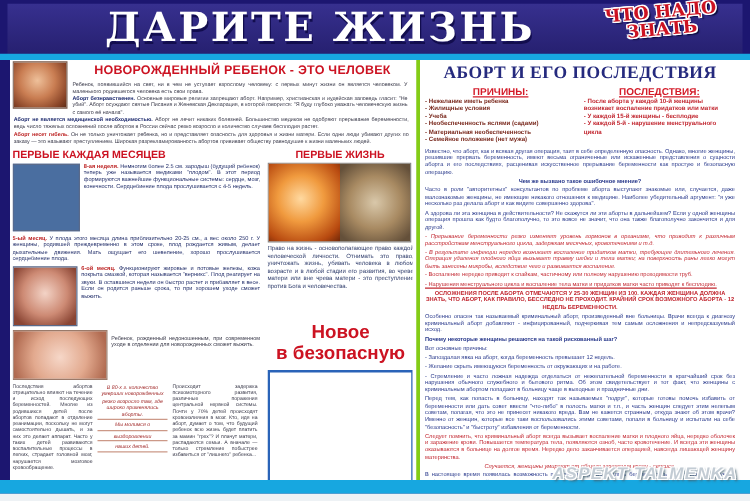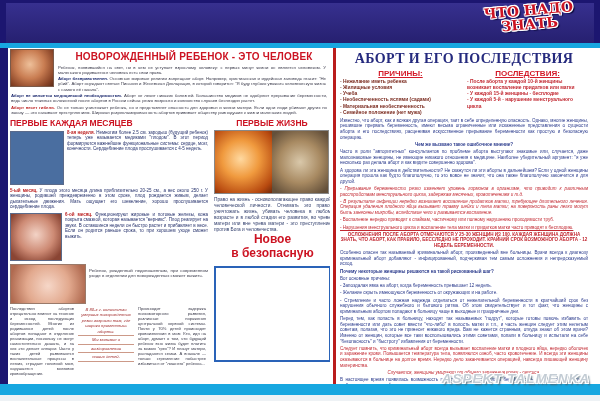--- a/index.html
+++ b/index.html
@@ -63,25 +63,25 @@
             text-align:center;}
   .note-box .nl{border-bottom:1px solid #c98;padding:1px 0;}
   
   .mid-col{position:absolute;left:204px;top:82px;width:117px;height:254px;overflow:hidden;}
   .choose-photo{width:113px;height:62px;border:1px solid #888;display:flex;}
   .choose-photo .half1{width:50%;
         background:radial-gradient(circle at 45% 45%,#ffd9a0 0%,#f09a3e 40%,#b84a10 80%,#702708 100%);}
   .choose-photo .half2{width:50%;
         background:radial-gradient(circle at 50% 50%,#d9c8aa 0%,#a88a62 50%,#64503a 90%);}
   .rights{font-size:4.8px;line-height:1.25;color:#33406e;text-align:justify;margin-top:3px;}
-  .gyn-head{margin-top:0;text-align:center;color:#cc1322;font-weight:bold;font-size:12px;line-height:1.15;}
+  .gyn-head{margin-top:24px;text-align:center;color:#cc1322;font-weight:bold;font-size:15px;line-height:1.15;}
   .gyn-box{margin-top:5px;height:92px;border:2px solid #2a63b8;background:#fff;}
   
   .panel{position:absolute;left:325px;top:0;width:259px;height:336px;background:#ffffff;
-         border-left:3px solid #b91c1c;box-sizing:border-box;padding:2px 4px;overflow:hidden;}
+         border-left:3px solid #84cc16;box-sizing:border-box;padding:2px 4px;overflow:hidden;}
   .panel-title{text-align:center;color:#252a7e;font-weight:bold;font-size:14px;
                font-family:"Liberation Serif",serif;letter-spacing:.4px;margin:1px 0 2px 0;}
   .cc-cols{display:flex;gap:6px;}
   .cc{flex:1;}
   .cc-head{text-align:center;color:#d41a28;font-weight:bold;font-size:8px;
            text-decoration:underline;margin-bottom:1px;}
   .cc-item{font-size:4.9px;line-height:1.25;}
   .causes .cc-item{color:#7a2a1e;font-weight:bold;}
   .cons .cc-item{color:#c22831;font-weight:bold;}
   .body-txt{margin-top:2px;}
@@ -96,20 +96,21 @@
   .watermark{position:absolute;right:10px;top:371px;font-weight:bold;font-style:italic;
              font-size:13.5px;letter-spacing:1px;color:#c3ccd4;
              text-shadow:-1px -1px 0 #fff,1px -1px 0 #fff,-1px 1px 0 #fff,1px 1px 0 #fff,2px 2px 2px #44606e;}
 </style>
 </head>
 <body>
 
 <div class="poster">
 
   <div class="titleband">
+    <div class="main-title">ДАРИТЕ ЖИЗНЬ</div>
     <div class="badge">
       <span class="l1">ЧТО НАДО</span>
       <span class="l2">ЗНАТЬ</span>
     </div>
   </div>
   <div class="cyanbar"></div>
 
   <div class="content">
 
     <div class="left-zone">

